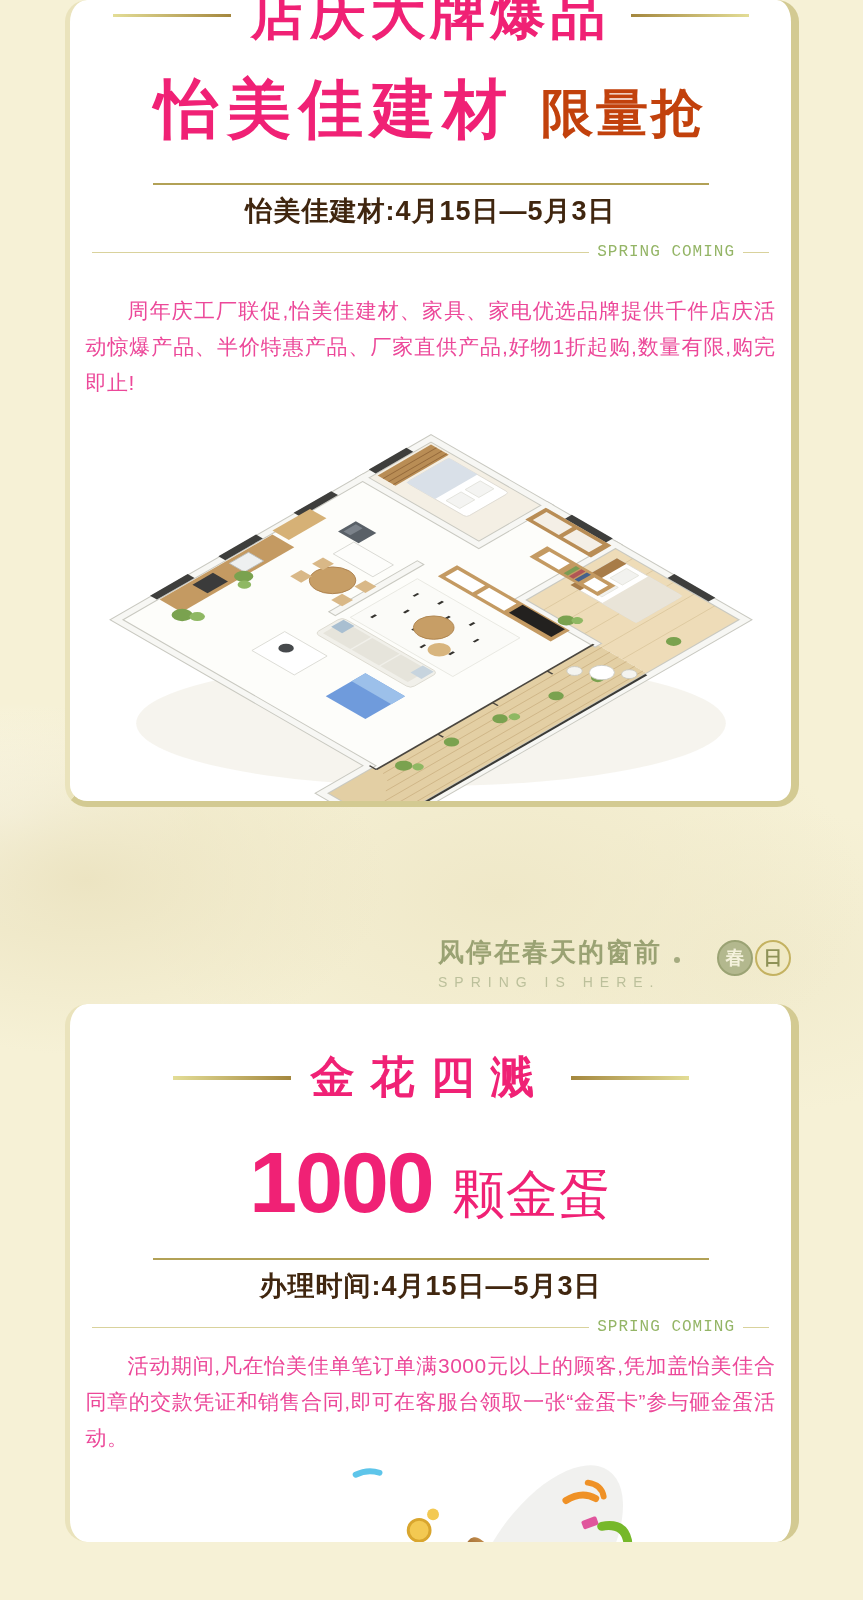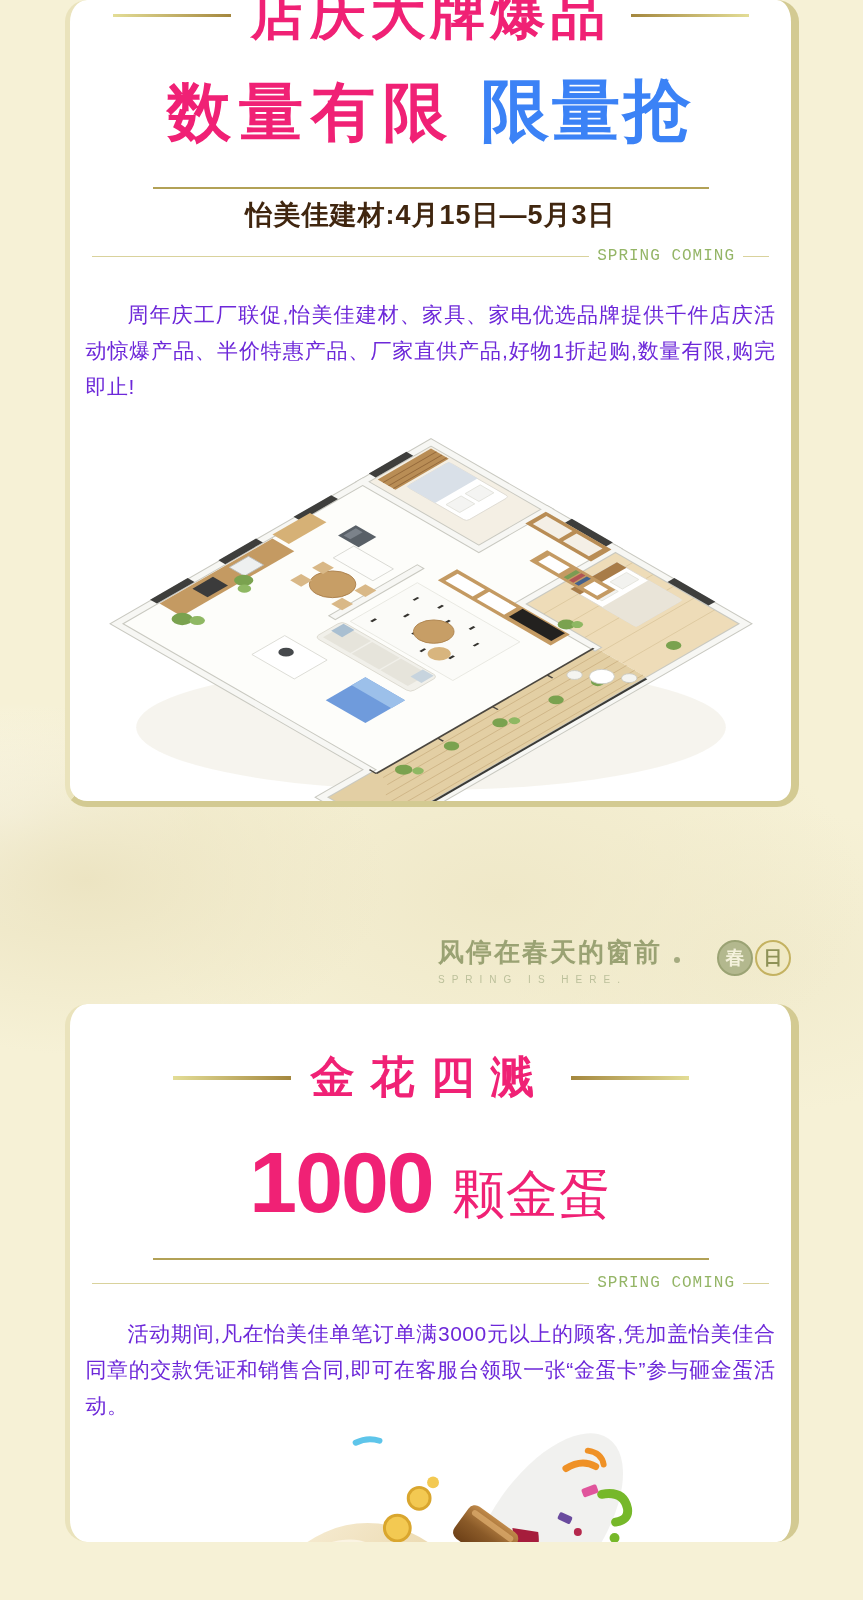--- a/index.html
+++ b/index.html
@@ -26,68 +26,68 @@
   .gold-line.rev{background:linear-gradient(90deg,#a4873e,#e3dd96);}
   .section-title{font-weight:bold;color:#f02175;white-space:nowrap;}
   .card1 .section-row{margin-top:-22px;}
   .card1 .section-title{font-size:55px;letter-spacing:5px;}
   .card2 .section-row{margin-top:44px;}
   .card2 .section-title{font-size:44px;letter-spacing:16px;}
   .card2 .gold-line{height:4px;}
   
   .headline1{margin-top:14px;text-align:center;white-space:nowrap;}
   .headline1 .hl-pink{font-size:64px;font-weight:bold;color:#f02175;letter-spacing:8px;}
-  .headline1 .hl-dark{font-size:68px;font-weight:bold;color:#3b82f6;letter-spacing:3px;margin-left:26px;}
+  .headline1 .hl-dark{font-size:52px;font-weight:bold;color:#c2410c;letter-spacing:3px;margin-left:26px;}
   .headline2{margin-top:26px;text-align:center;white-space:nowrap;display:flex;align-items:baseline;justify-content:center;gap:20px;}
   .headline2 .hl-num{font-size:86px;font-weight:bold;color:#f02175;letter-spacing:-2px;}
   .headline2 .hl-mid{font-size:52px;font-weight:normal;color:#f02175;letter-spacing:1px;}
   .headline2 .hl-dark{font-size:76px;font-weight:bold;color:#3b1c12;letter-spacing:1px;}
   
   .thin-rule{width:556px;height:2px;background:#b2a156;margin:30px auto 0;}
   .card2 .thin-rule{margin-top:26px;}
   .schedule{margin-top:8px;text-align:center;font-size:27px;font-weight:bold;color:#40260f;letter-spacing:1px;}
   .spring-row{display:flex;align-items:center;margin:14px 22px 0 22px;}
   .spring-row .sline{flex:1;height:1px;background:#d9d29c;}
   .spring-row .sline.short{flex:0 0 26px;}
   .spring-label{color:#94b566;font-size:16px;letter-spacing:1px;padding:0 8px;white-space:nowrap;font-family:Liberation Mono, monospace;}
   
   .body-text{
-    width:690px;margin:32px auto 0;font-size:21px;line-height:36px;color:#6d28d9;
+    width:690px;margin:32px auto 0;font-size:21px;line-height:36px;color:#ec4899;
     text-indent:2em;text-align:justify;letter-spacing:0.5px;
   }
-  .card2 .body-text{margin-top:24px;}
+  .card2 .body-text{margin-top:12px;}
   
   .floorplan{display:block;width:716px;height:406px;margin:8px auto 0;}
   .eggscene{display:block;width:734px;height:210px;margin:4px auto 0;}
   
   .divider{position:relative;height:197px;}
   .tagline{position:absolute;left:438px;top:128px;}
   .tagline-cn{font-size:26px;font-weight:bold;color:#9aa273;letter-spacing:2px;}
-  .tagline-en{font-size:10px;color:#bcc09b;letter-spacing:7px;margin-top:4px;}
+  .tagline-en{font-size:14px;color:#bcc09b;letter-spacing:7px;margin-top:4px;}
   .tag-dot{position:absolute;left:674px;top:150px;width:6px;height:6px;border-radius:50%;background:#a5ab80;}
   .badge{
     position:absolute;top:133px;width:36px;height:36px;border-radius:50%;
     display:flex;align-items:center;justify-content:center;
     font-size:19px;font-weight:bold;box-sizing:border-box;
   }
   .badge1{left:717px;background:#b3b88e;border:2px solid #9ba374;color:#f4f1dc;}
   .badge2{left:755px;background:#f0e9c4;border:2px solid #c4b261;color:#8e9257;}
 </style>
 </head>
 <body>
 
 <div class="card card1">
   <div class="section-row">
     <div class="gold-line"></div>
     <div class="section-title">店庆大牌爆品</div>
     <div class="gold-line rev"></div>
   </div>
 
   <div class="headline1">
-    <span class="hl-pink">数量有限</span><span class="hl-dark">限量抢</span>
+    <span class="hl-pink">怡美佳建材</span><span class="hl-dark">限量抢</span>
   </div>
 
   <div class="thin-rule"></div>
   <div class="schedule">怡美佳建材:4月15日—5月3日</div>
 
   <div class="spring-row">
     <div class="sline"></div>
     <div class="spring-label">SPRING COMING</div>
     <div class="sline short"></div>
   </div>
@@ -245,20 +245,21 @@
     <div class="section-title">金花四溅</div>
     <div class="gold-line rev"></div>
   </div>
 
   <div class="headline2">
     <span class="hl-num">1000</span>
       <span class="hl-mid">颗金蛋</span>
   </div>
 
   <div class="thin-rule"></div>
+  <div class="schedule">办理时间:4月15日—5月3日</div>
 
   <div class="spring-row">
     <div class="sline"></div>
     <div class="spring-label">SPRING COMING</div>
     <div class="sline short"></div>
   </div>
 
   <div class="body-text">活动期间,凡在怡美佳单笔订单满3000元以上的顾客,凭加盖怡美佳合同章的交款凭证和销售合同,即可在客服台领取一张“金蛋卡”参与砸金蛋活动。</div>
 
   <svg class="eggscene" viewBox="0 0 740 210" role="img">

